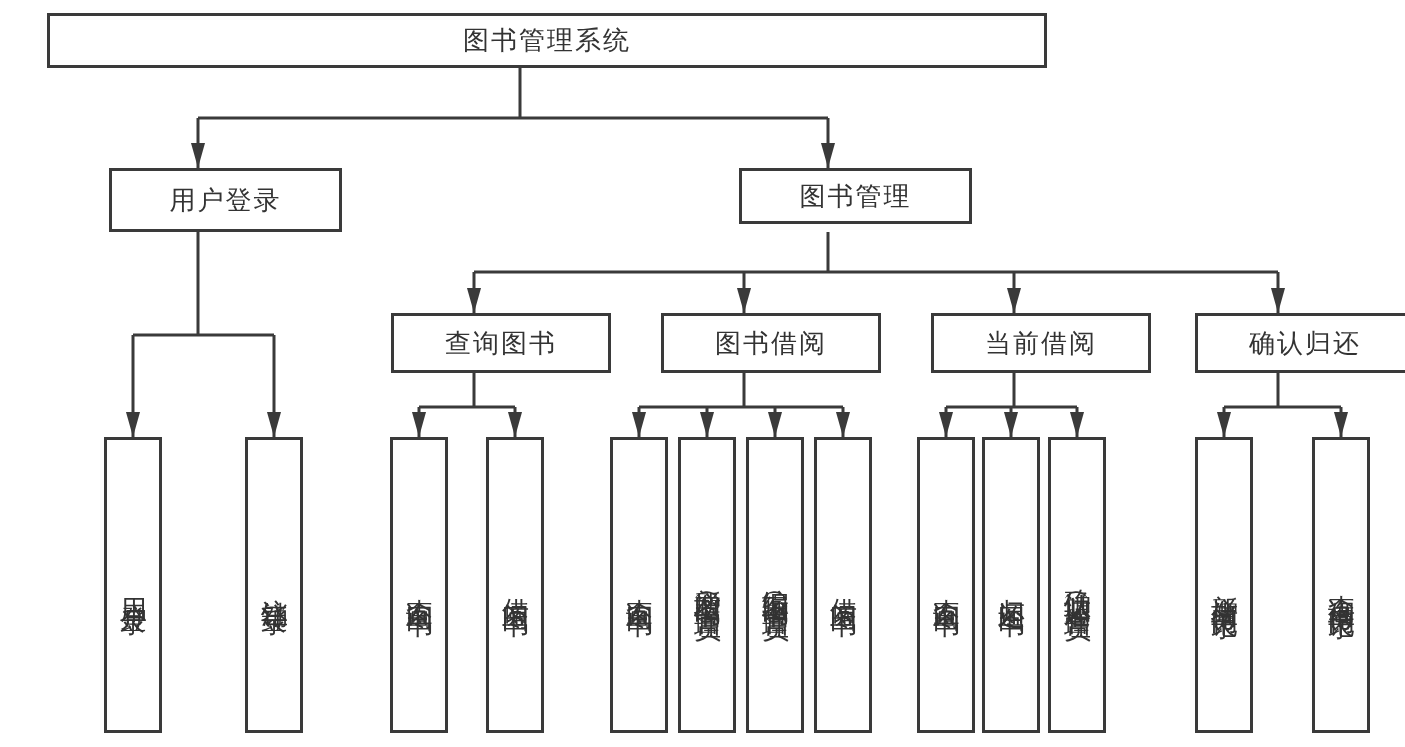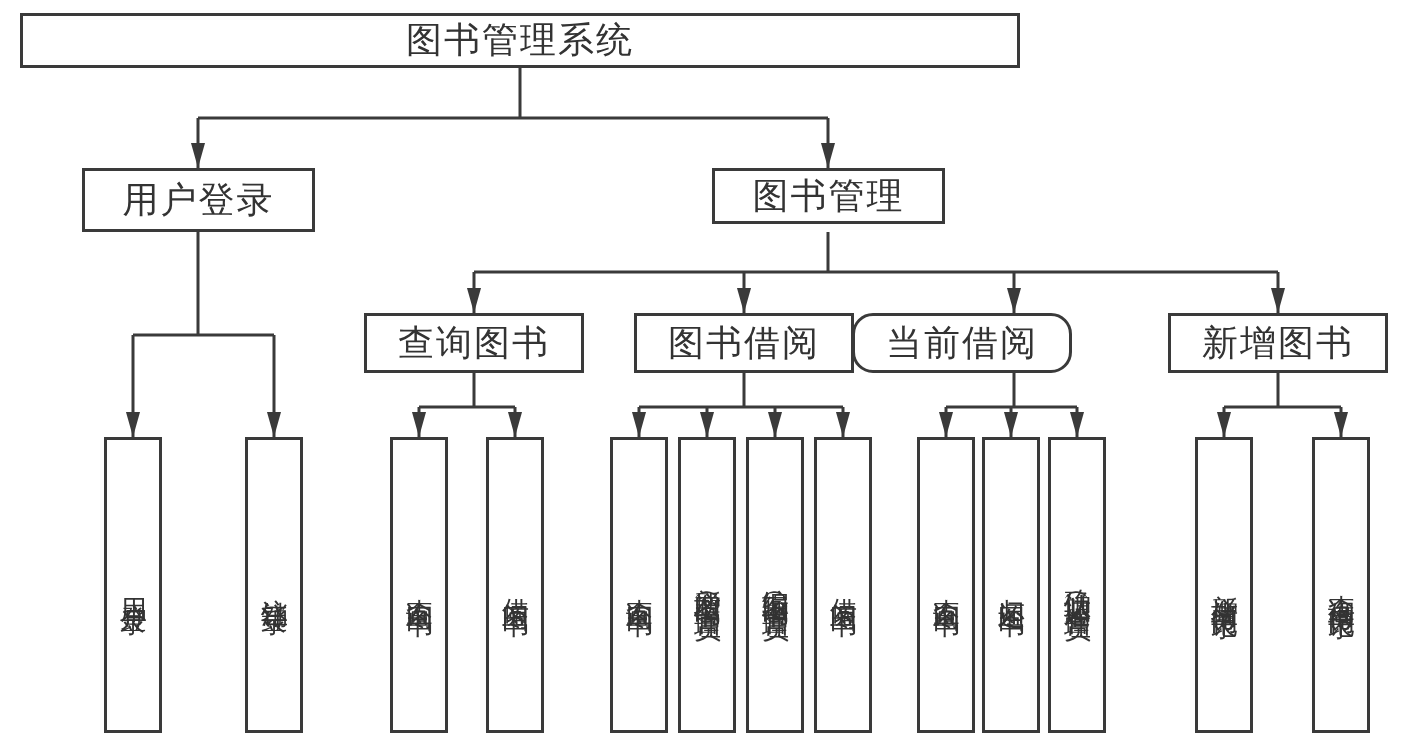--- a/index.html
+++ b/index.html
@@ -35,38 +35,39 @@
     position: absolute;
     box-sizing: border-box;
     border: 3px solid #3a3a3a;
     background: #ffffff;
     color: #333333;
     display: flex;
     align-items: center;
     justify-content: center;
   }
   .hbox {
-    font-size: 36px;
+    font-size: 26px;
     letter-spacing: 2px;
     white-space: nowrap;
+    margin-left: 27px;
   }
   .vbox {
     writing-mode: vertical-rl;
     text-orientation: mixed;
     font-size: 27px;
     letter-spacing: 4px;
     line-height: 1;
   }
   .root  { left: 20px;  top: 13px;  width: 1000px; height: 55px; }
   .l2a   { left: 82px;  top: 168px; width: 233px;  height: 64px; }
   .l2b   { left: 712px; top: 168px; width: 233px;  height: 56px; }
   .l3    { top: 313px; width: 220px; height: 60px; }
   .l3a   { left: 364px; }
   .l3b   { left: 634px; }
-  .l3c   { left: 852px; border-radius: 21px; }
+  .l3c   { left: 904px; }
   .l3d   { left: 1168px; }
   .leaf  { top: 437px; width: 58px; height: 296px; }
   .lf0  { left: 104px; }
   .lf1  { left: 245px; }
   .lf2  { left: 390px; }
   .lf3  { left: 486px; }
   .lf4  { left: 610px; }
   .lf5  { left: 678px; }
   .lf6  { left: 746px; }
   .lf7  { left: 814px; }
@@ -148,21 +149,21 @@
   <div class="node hbox l3 l3a">
     <span>查询图书</span>
   </div>
   <div class="node hbox l3 l3b">
     <span>图书借阅</span>
   </div>
   <div class="node hbox l3 l3c">
     <span>当前借阅</span>
   </div>
   <div class="node hbox l3 l3d">
-    <span>新增图书</span>
+    <span>确认归还</span>
   </div>
 
   <div class="node vbox leaf lf0">
     <span>用户登录</span>
   </div>
   <div class="node vbox leaf lf1">
     <span>注销登录</span>
   </div>
   <div class="node vbox leaf lf2">
     <span>查询图书</span>

